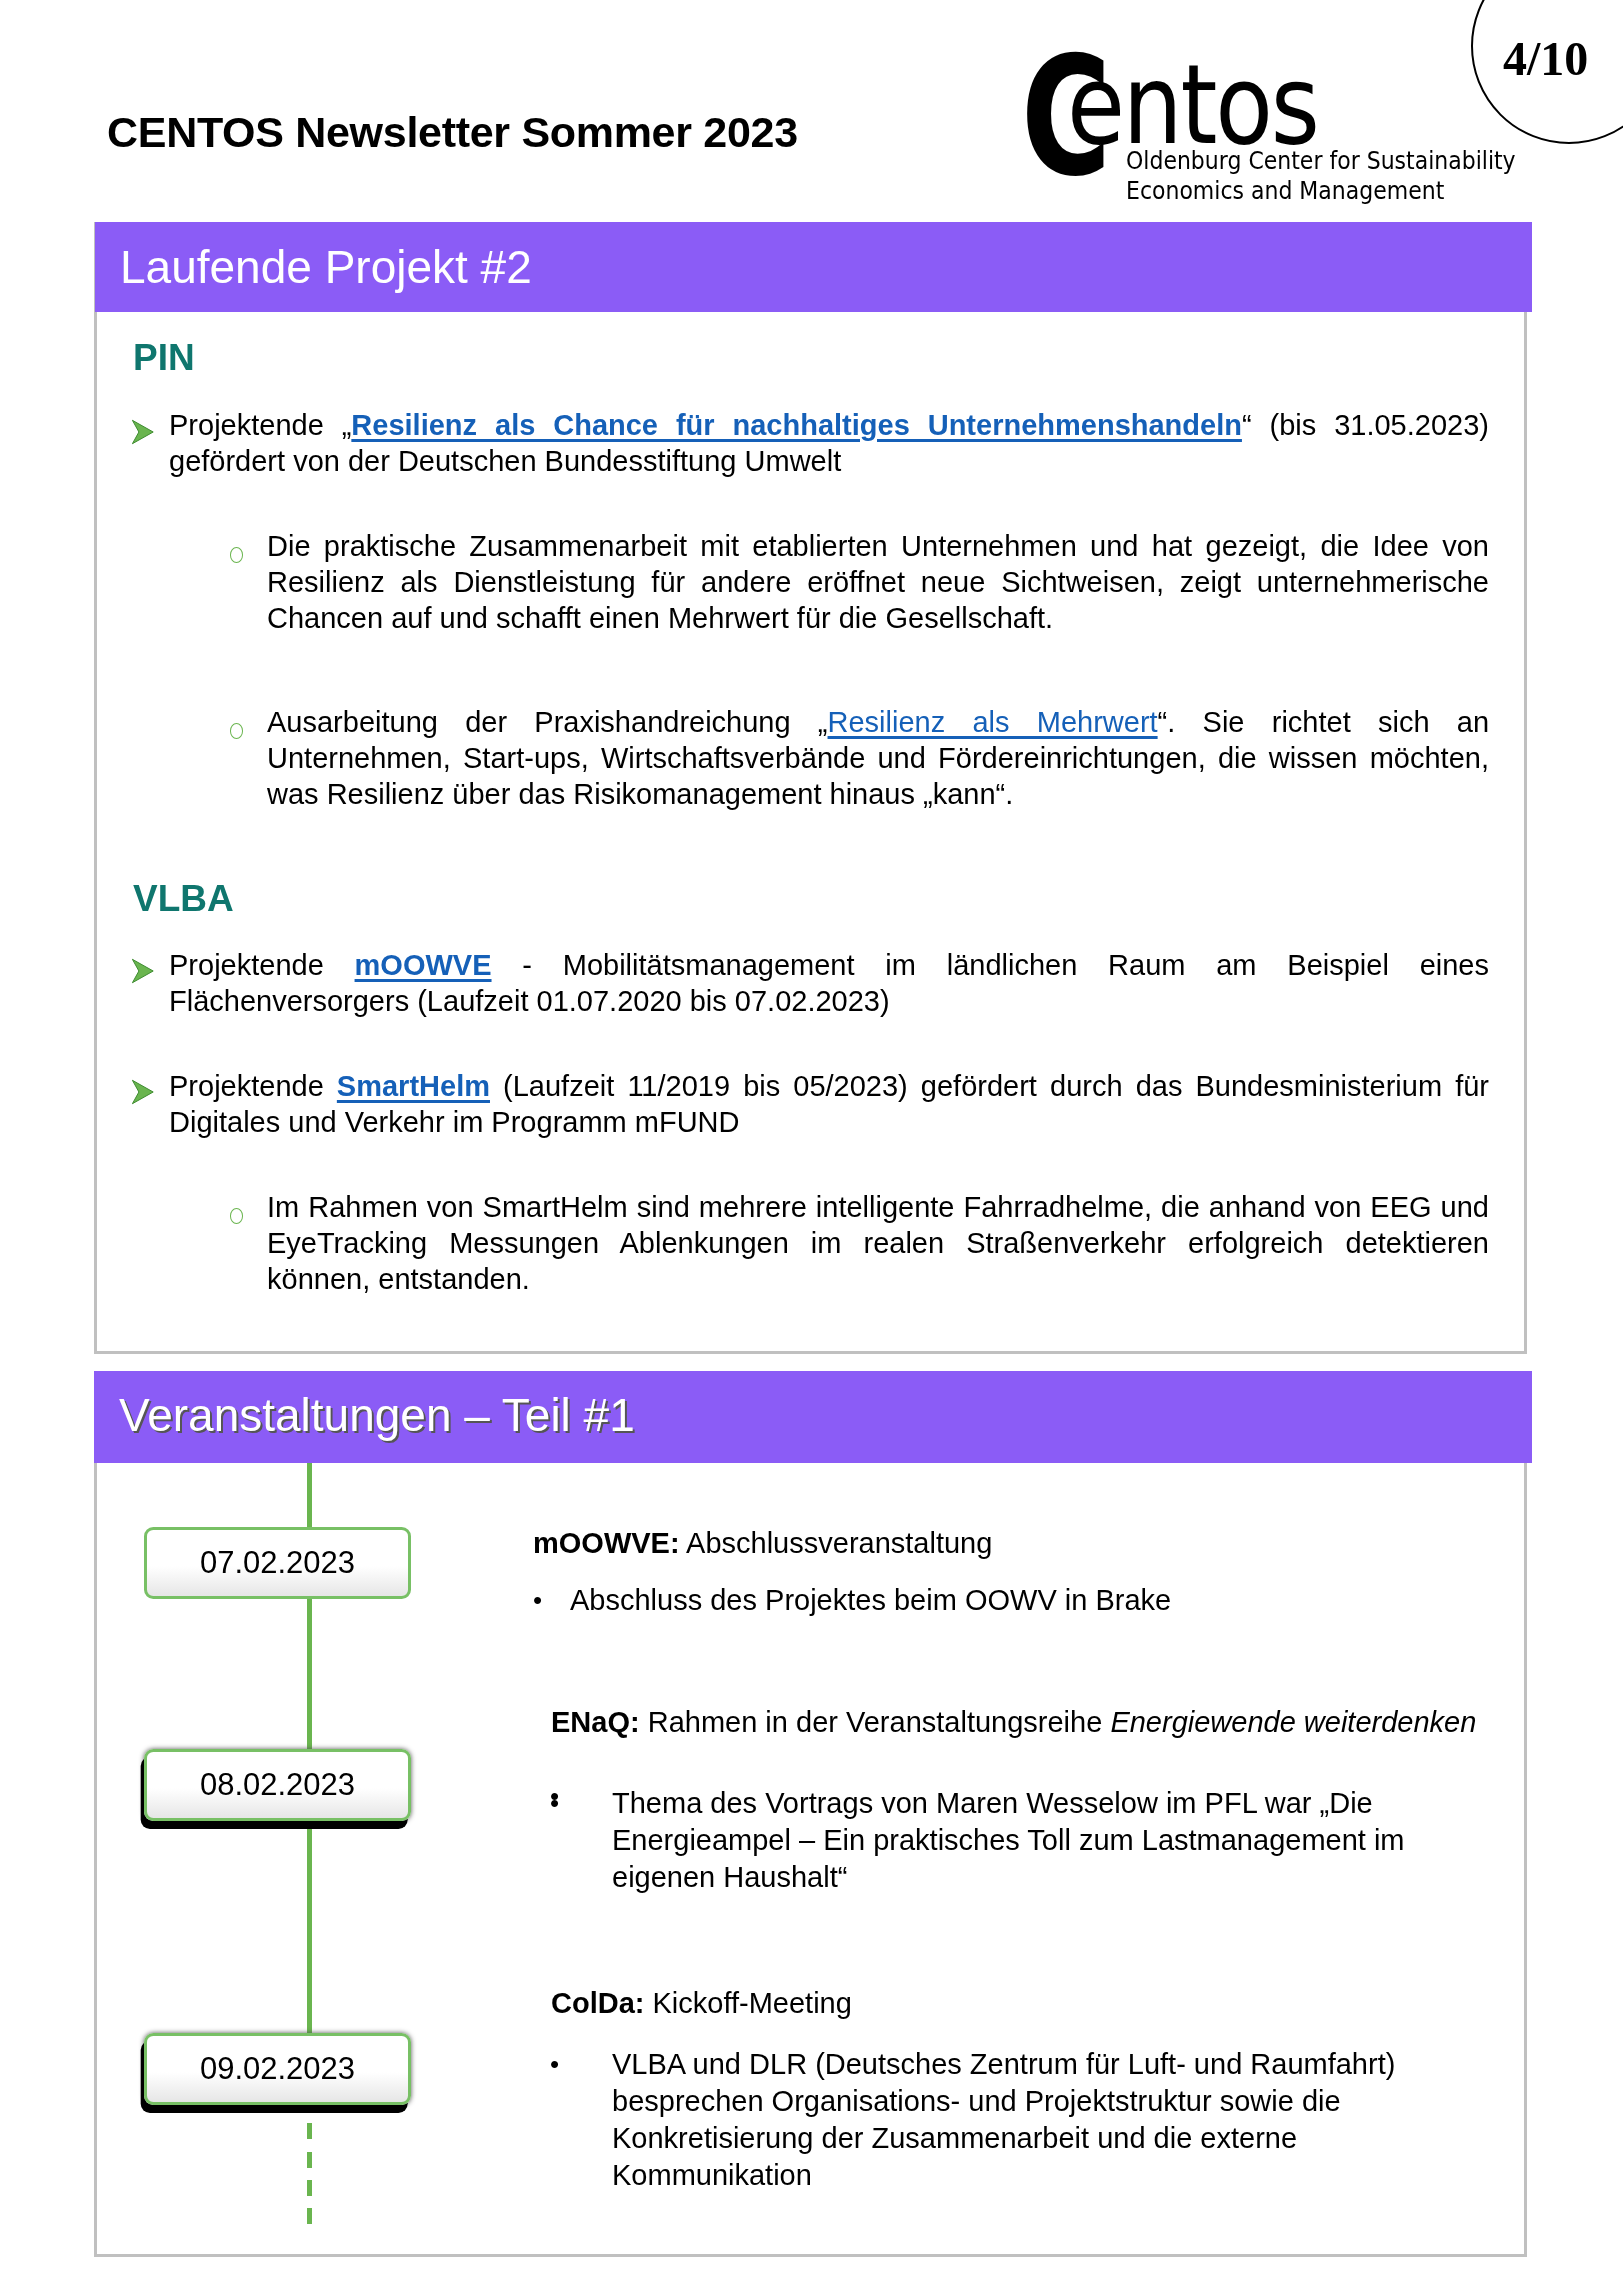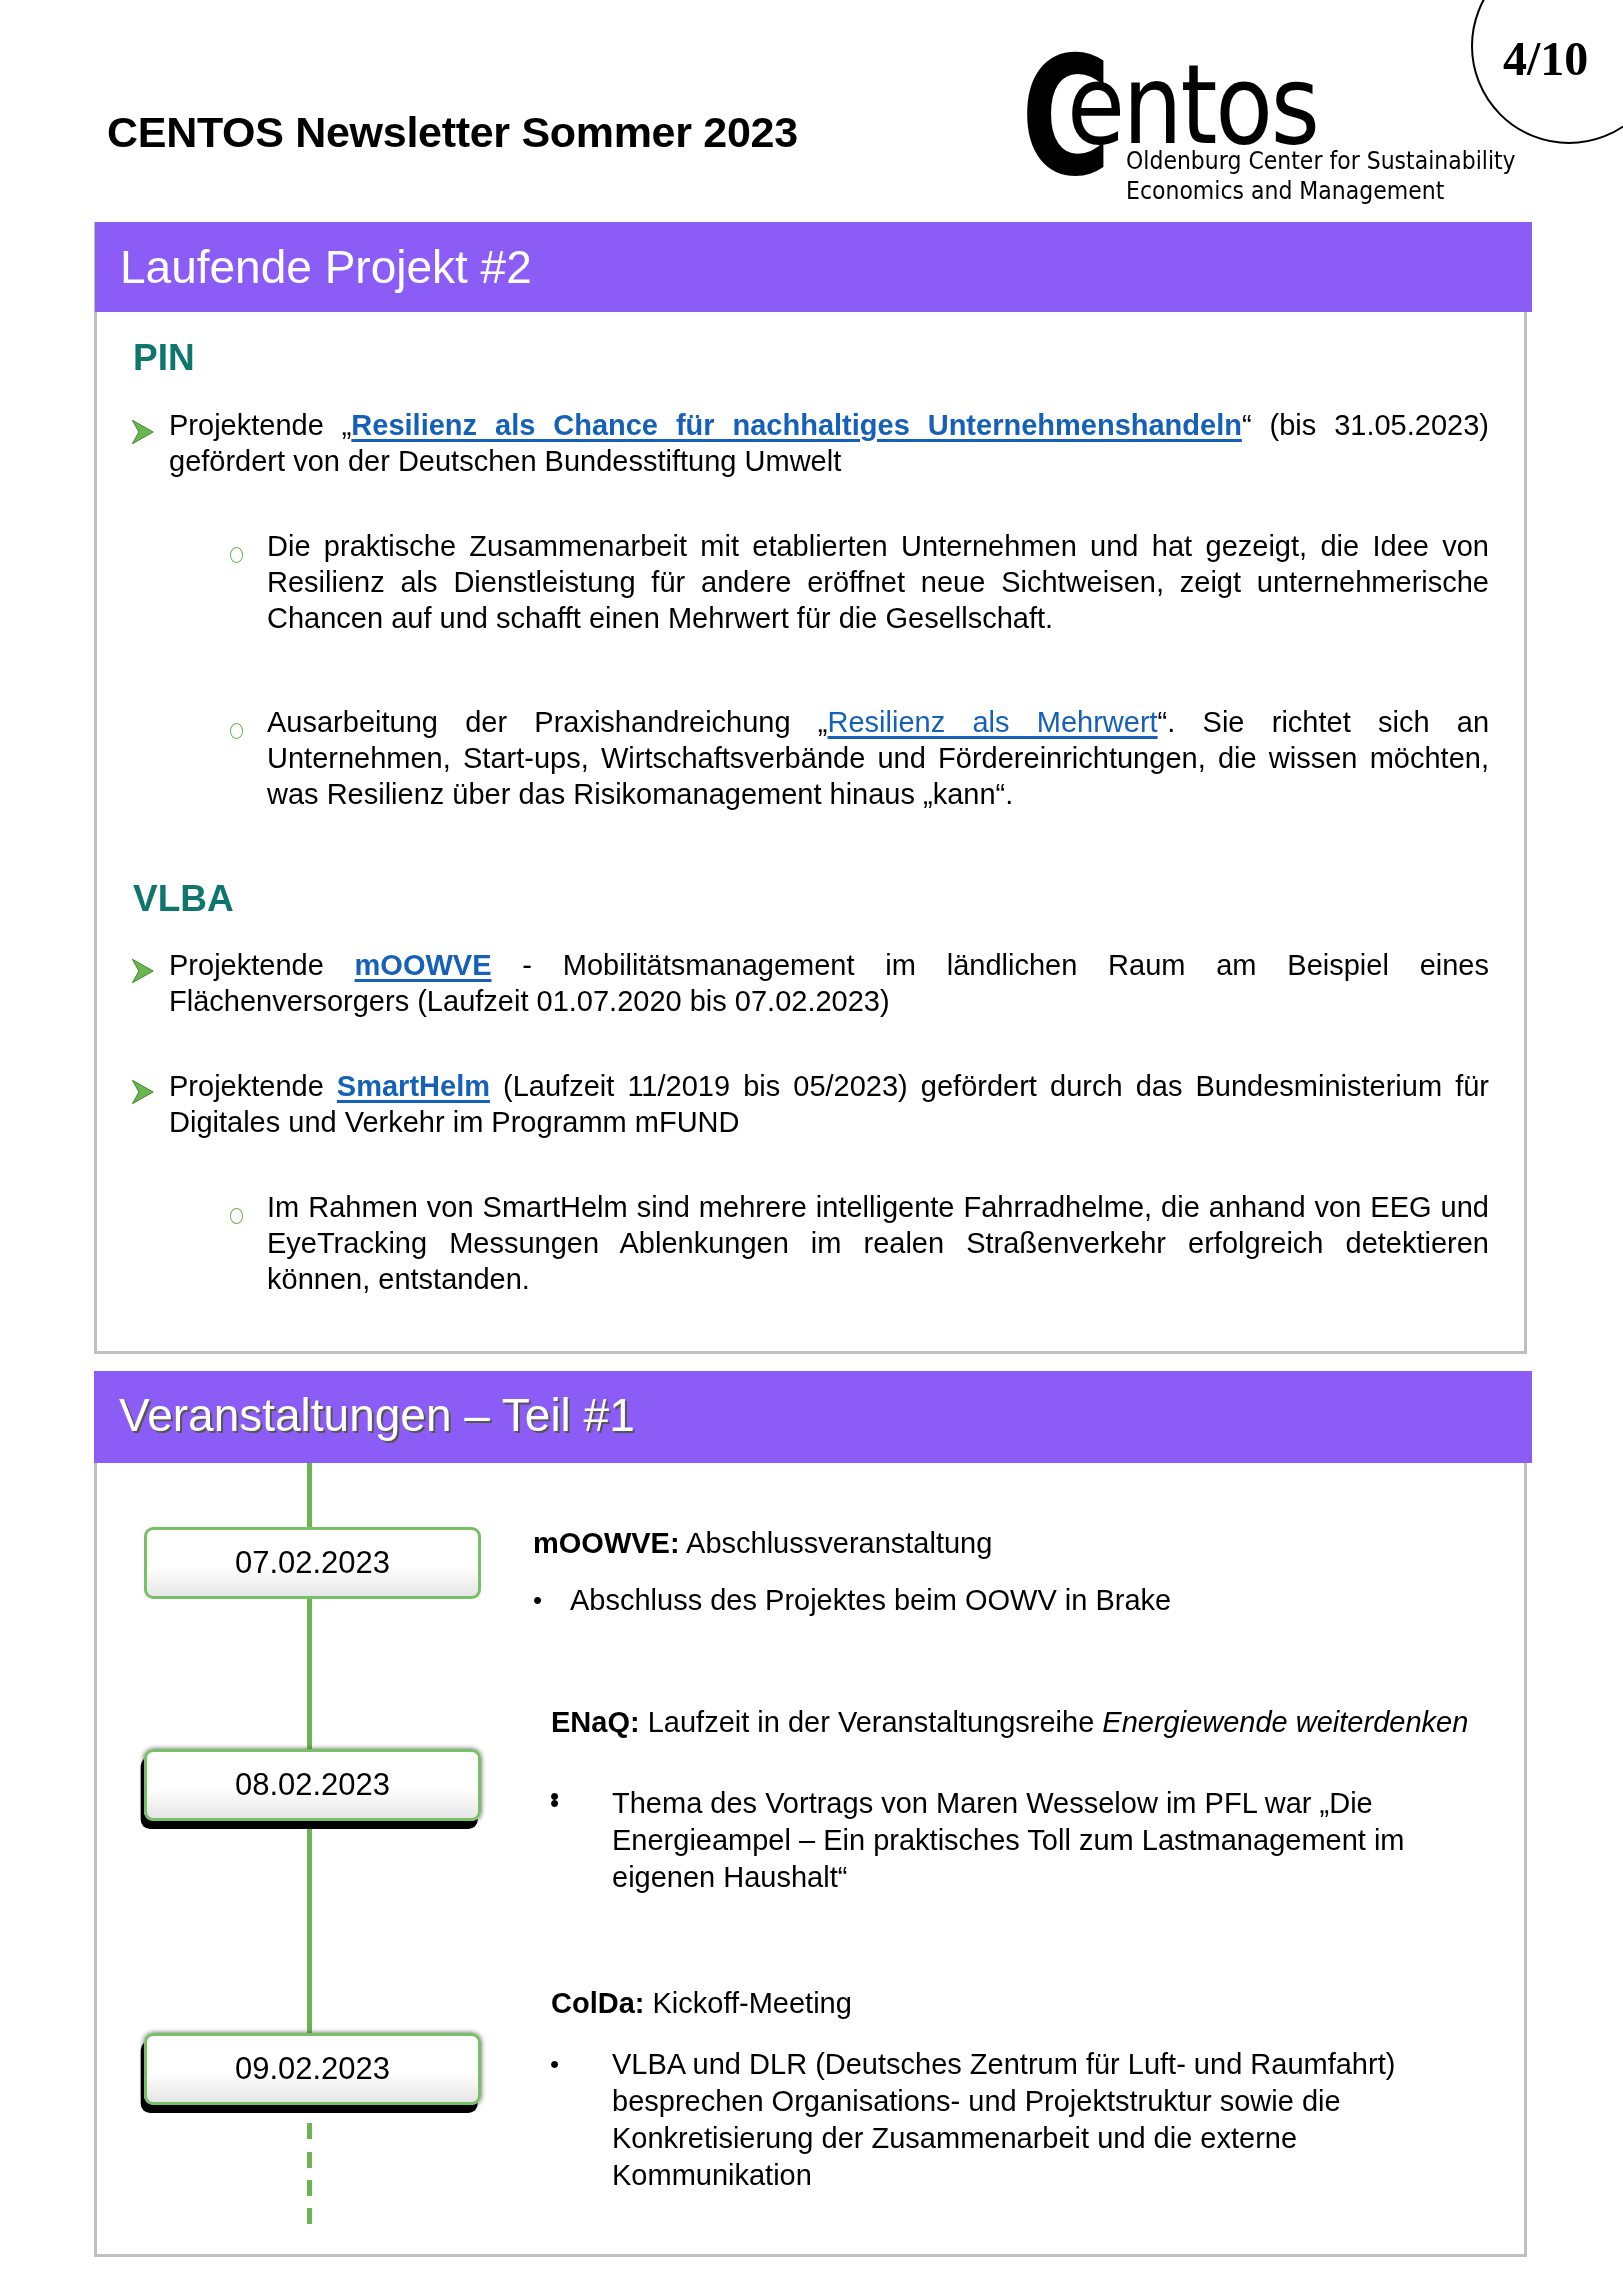--- a/index.html
+++ b/index.html
@@ -24,21 +24,21 @@
   .sub-heading { position: absolute; font-size: 37px; font-weight: bold; color: #0f766e; }
 
   .para { position: absolute; font-size: 29px; line-height: 36px; text-align: justify; text-align-last: left; }
   .para a { color: #1560b8; text-decoration: underline; text-decoration-thickness: 3.3px; text-underline-offset: 3.9px; }
   .para a.bold { font-weight: bold; }
   .arrow { position: absolute; width: 23.6px; height: 26px; }
   .circle-bullet { position: absolute; width: 13px; height: 15.7px; border: 1.3px solid #6ab54f; border-radius: 50%; }
 
   .tl-line { position: absolute; left: 307px; width: 4.6px; background: #6ab54f; }
   .tl-dash { position: absolute; left: 307px; width: 4.6px; height: 16.4px; background: #6ab54f; }
-  .date-box { position: absolute; left: 144px; width: 337px; height: 72px; border: 3.3px solid #78c065; border-radius: 9.2px; background: linear-gradient(#ffffff 55%, #e6e6e6); display: flex; align-items: center; justify-content: center; font-size: 31px; }
+  .date-box { position: absolute; left: 144px; width: 267px; height: 72px; border: 3.3px solid #78c065; border-radius: 9.2px; background: linear-gradient(#ffffff 55%, #e6e6e6); display: flex; align-items: center; justify-content: center; font-size: 31px; }
   .date-box.shadow { box-shadow: -3.3px 7.9px 0 #000, 0 0 5.2px #555; }
 
   .ev-title { position: absolute; font-size: 29px; white-space: nowrap; }
   .ev-title b { font-weight: bold; }
   .ev-list { position: absolute; font-size: 29px; line-height: 37px; }
   .ev-item { position: relative; padding-left: 0; margin-bottom: 6.5px; }
   .ev-dot { position: absolute; left: -62px; top: 0; font-size: 26px; }
 </style>
 </head>
 <body>
@@ -117,21 +117,21 @@
 <div class="date-box" style="top:1527px;">07.02.2023</div>
 <div class="ev-title" style="left:533px; top:1527px;">
   <b>mOOWVE:</b><span> Abschlussveranstaltung</span>
 </div>
 <div class="ev-list" style="left:570px; top:1582px; width:916px;">
   <div class="ev-item"><span class="ev-dot" style="left:-37px;">•</span><span>Abschluss des Projektes beim OOWV in Brake</span></div>
 </div>
 
 <div class="date-box shadow" style="top:1749px;">08.02.2023</div>
 <div class="ev-title" style="left:551px; top:1706px;">
-  <b>ENaQ:</b><span> Laufzeit in der Veranstaltungsreihe </span><i>Energiewende weiterdenken</i>
+  <b>ENaQ:</b><span> Rahmen in der Veranstaltungsreihe </span><i>Energiewende weiterdenken</i>
 </div>
 <div class="ev-list" style="left:612px; top:1778px; width:850px;">
   <div class="ev-item"><span class="ev-dot">•</span></div>
   <div class="ev-item"><span class="ev-dot">•</span><span>Thema des Vortrags von Maren Wesselow im PFL war „Die Energieampel – Ein praktisches Toll zum Lastmanagement im eigenen Haushalt“</span></div>
 </div>
 
 <div class="date-box shadow" style="top:2033px;">09.02.2023</div>
 <div class="ev-title" style="left:551px; top:1987px;">
   <b>ColDa:</b><span> Kickoff-Meeting</span>
 </div>

